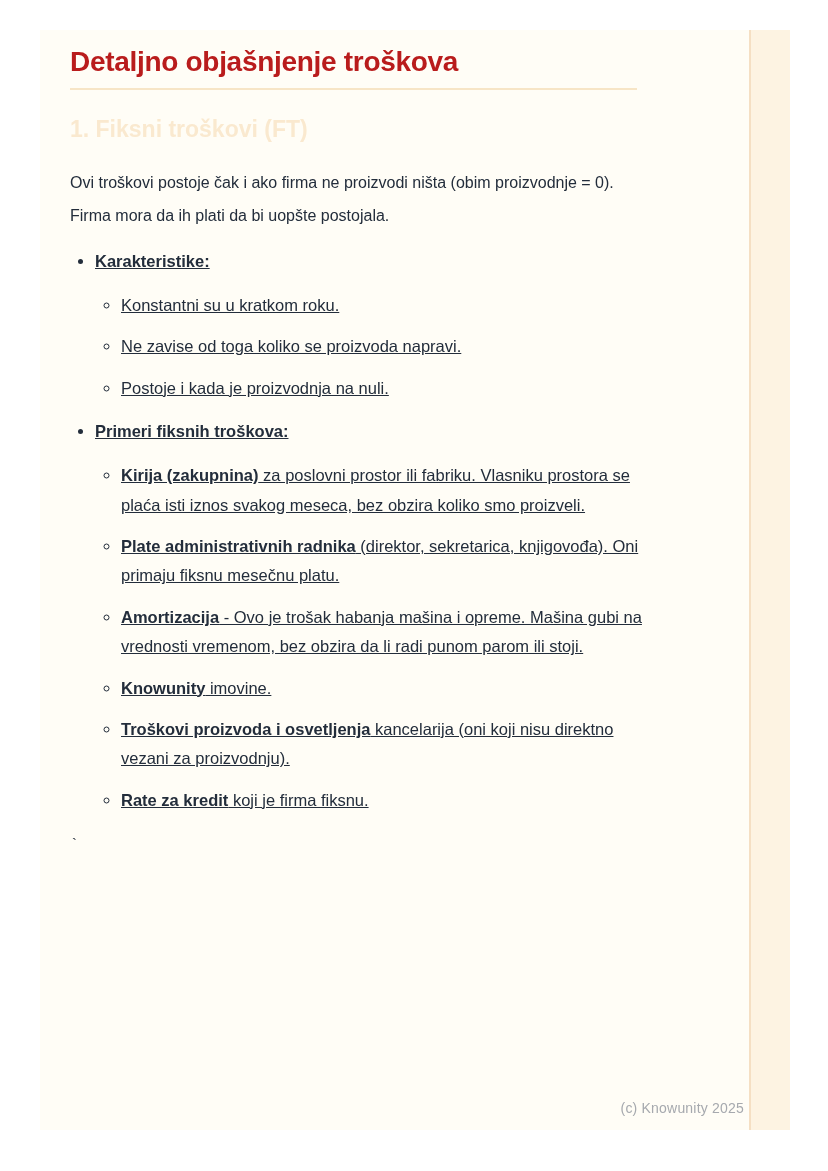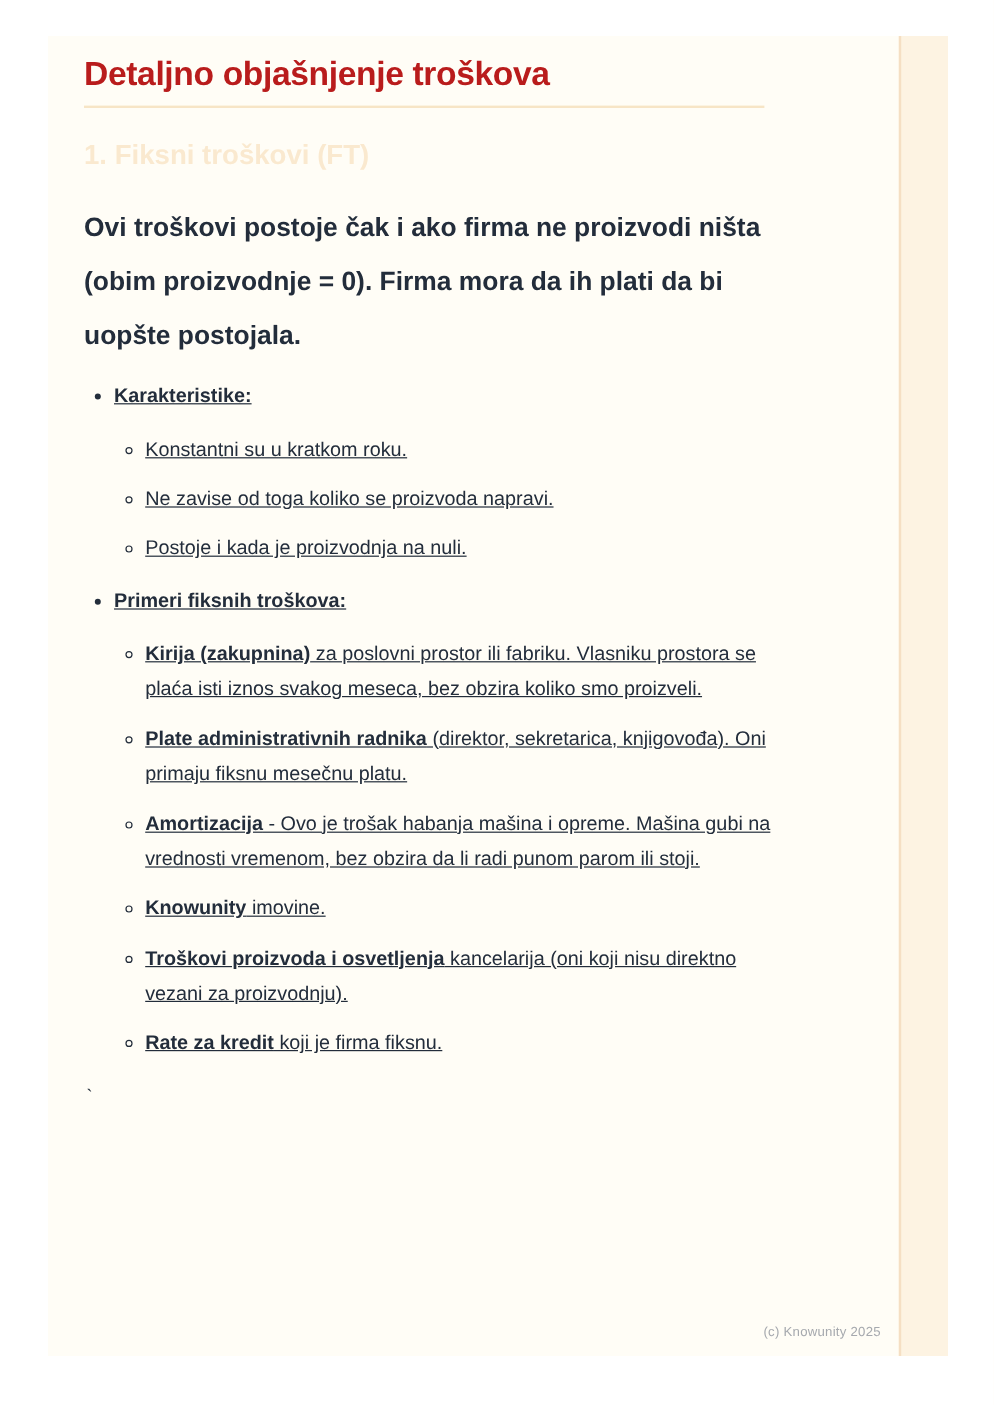--- a/index.html
+++ b/index.html
@@ -43,25 +43,24 @@
     background: #f7e5c6;
     margin: 0 0 26px 0;
   }
   h2.section-heading {
     font-size: 23px;
     font-weight: 700;
     color: #fae9cf;
     margin: 0 0 24px 0;
   }
   p.intro {
-    font-size: 22px;
+    font-size: 16px;
     line-height: 2.05;
     margin: 0 0 10px 0;
     width: 576px;
-    font-weight: bold;
   }
   ul { margin: 0; }
   ul.lvl1 {
     list-style-type: disc;
     padding-left: 25px;
     margin-top: 14px;
     text-decoration: underline;
   }
   ul.lvl1 > li { margin-bottom: 14px; }
   ul.lvl2 {
@@ -79,22 +78,22 @@
   }
   .lbl { font-weight: 700; }
   .stray {
     margin-top: 20px;
     margin-left: 2px;
     font-size: 15px;
     color: #232d3b;
   }
   .footer-credit {
     position: absolute;
-    right: 56px; bottom: 14px;
-    font-size: 11px;
+    right: 46px; bottom: 14px;
+    font-size: 14px;
     color: #a6a9ae;
     letter-spacing: 0.2px;
   }
 </style>
 </head>
 <body>
 
 <div class="page">
   <div class="edge-strip"></div>
 

